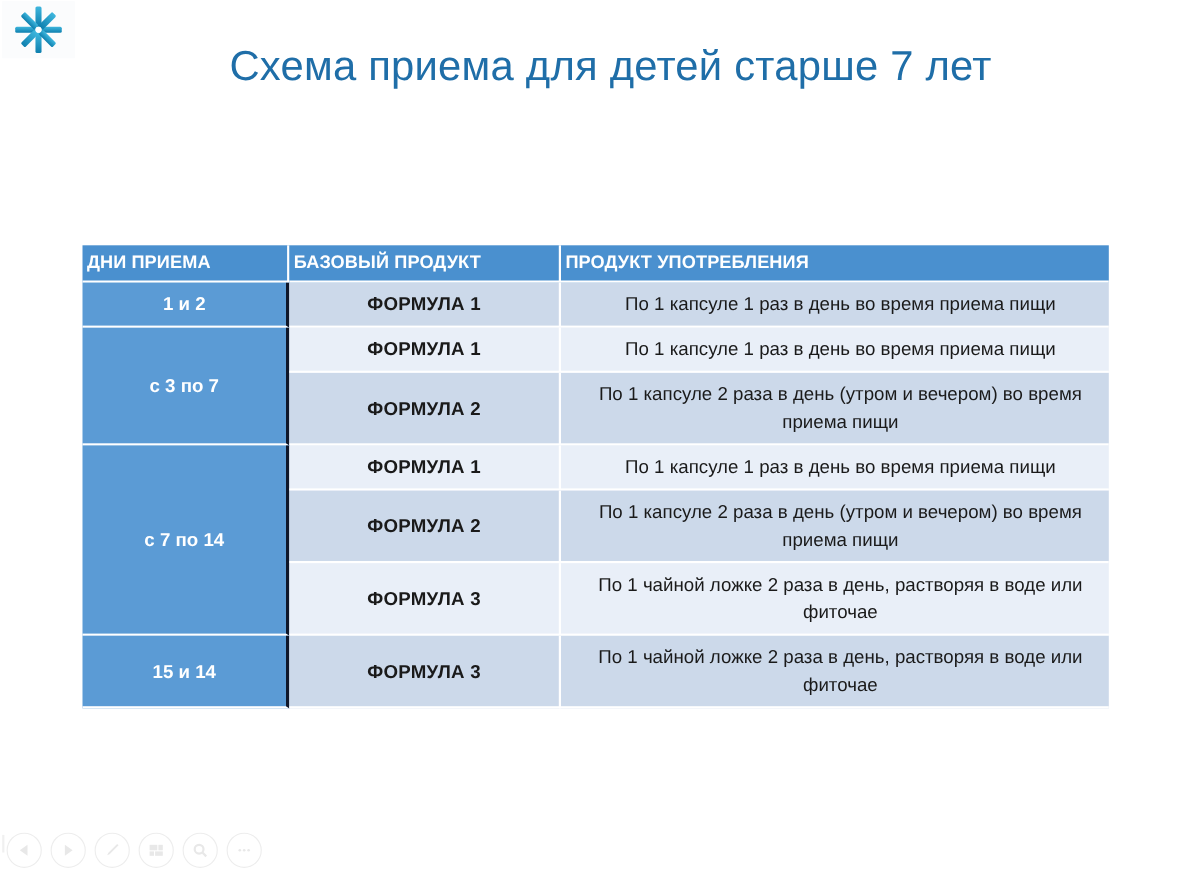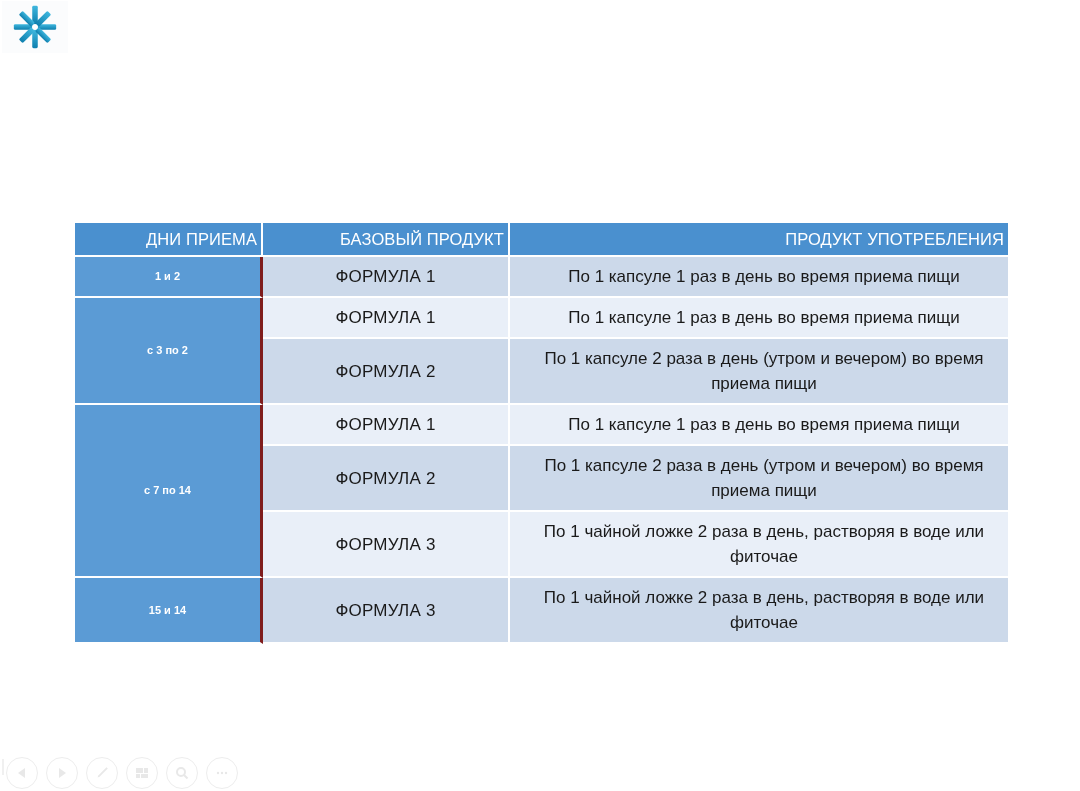--- a/index.html
+++ b/index.html
@@ -65,25 +65,25 @@
     table-layout: fixed;
   }
   .sched-table col.c-days  { width: 188px; }
   .sched-table col.c-prod  { width: 247px; }
   .sched-table col.c-usage { width: 498px; }
 
   .sched-table th {
     background: #4a90cf;
     color: #ffffff;
     font-size: 16.5px;
-    font-weight: 400;
+    font-weight: 700;
     letter-spacing: 0.1px;
     height: 32px;
     padding: 0 4px;
-    text-align: right;
+    text-align: left;
     vertical-align: middle;
     border-right: 2px solid #ffffff;
     border-bottom: 2px solid #ffffff;
   }
   .sched-table th:last-child { border-right: none; }
 
   .sched-table td {
     font-size: 17px;
     color: #1a1a1a;
     text-align: center;
@@ -92,28 +92,28 @@
     line-height: 25px;
     border-right: 2px solid #ffffff;
     border-bottom: 2px solid #ffffff;
   }
   .sched-table td:last-child { border-right: none; }
 
   td.days-cell {
     background: #5b9bd5;
     color: #ffffff;
     font-weight: 700;
-    font-size: 11px;
-    border-right: 3px solid #7f1d1d;
+    font-size: 17px;
+    border-right: 3px solid #0f172a;
   }
 
   td.tone-a { background: #ccd9ea; }
   td.tone-b { background: #e9eff8; }
 
-  td.prod-cell { letter-spacing: 0.2px; }
+  td.prod-cell { letter-spacing: 0.2px; font-weight: bold; }
   td.usage-cell { padding-left: 26px; padding-right: 16px; }
 
   
   .player-bar {
     position: absolute;
     left: 0;
     bottom: 0;
     width: 1080px;
     height: 36px;
     background: #ffffff;
@@ -170,20 +170,21 @@
             <rect x="44" y="56" width="12" height="38" rx="3"></rect>
             <rect x="6" y="44" width="38" height="12" rx="3"></rect>
             <rect x="56" y="44" width="38" height="12" rx="3"></rect>
           </g>
         </g>
         <circle cx="50" cy="50" r="6" fill="#ffffff"></circle>
       </svg>
     </span>
   </div>
 
+  <div class="slide-title">Схема приема для детей старше 7 лет</div>
 
   <table class="sched-table">
     <colgroup>
       <col class="c-days">
         <col class="c-prod">
         <col class="c-usage">
     </colgroup>
     <thead>
       <tr>
         <th>ДНИ ПРИЕМА</th>
@@ -191,21 +192,21 @@
         <th>ПРОДУКТ УПОТРЕБЛЕНИЯ</th>
       </tr>
     </thead>
     <tbody id="sched-body">
         <tr>
           <td class="days-cell" rowspan="1">1 и 2</td>
           <td class="prod-cell tone-a">ФОРМУЛА 1</td>
           <td class="usage-cell tone-a">По 1 капсуле 1 раз в день во время приема пищи</td>
         </tr>
         <tr>
-          <td class="days-cell" rowspan="2">с 3 по 2</td>
+          <td class="days-cell" rowspan="2">с 3 по 7</td>
           <td class="prod-cell tone-b">ФОРМУЛА 1</td>
           <td class="usage-cell tone-b">По 1 капсуле 1 раз в день во время приема пищи</td>
         </tr>
         <tr>
           <td class="prod-cell tone-a">ФОРМУЛА 2</td>
           <td class="usage-cell tone-a">По 1 капсуле 2 раза в день (утром и вечером) во время приема пищи</td>
         </tr>
         <tr>
           <td class="days-cell" rowspan="3">с 7 по 14</td>
           <td class="prod-cell tone-b">ФОРМУЛА 1</td>

